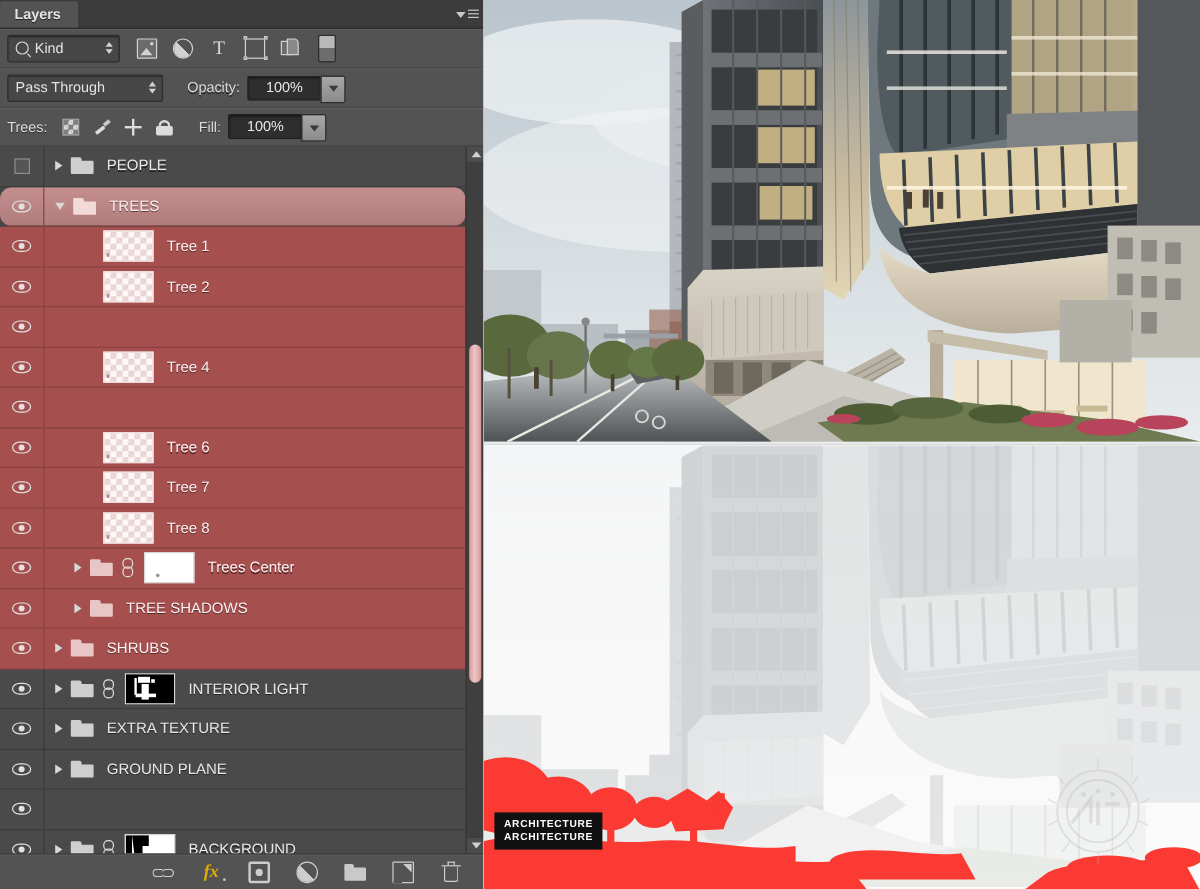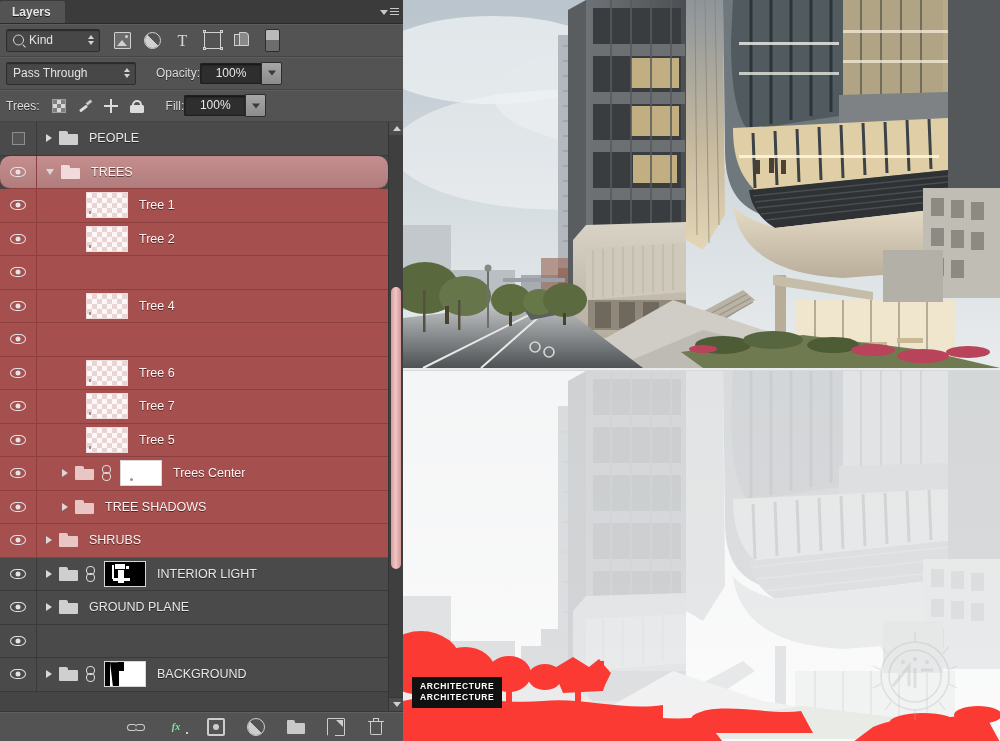--- a/index.html
+++ b/index.html
@@ -106,21 +106,21 @@
     border-top-right-radius:4px;}
 
   .toggle-pill{
     width:13px;height:21px;margin-left:14px;border:1px solid #2d2d2d;border-radius:2px;
     background:linear-gradient(#b9b9b9 0 48%,#6d6d6d 48% 100%);
   }
 
   #blendSelect{width:128px;}
   .opLabel{color:#dcdcdc;font-size:12px;margin-left:20px;text-shadow:0 1px 0 #2a2a2a;}
   .numfield{
-    height:21px;display:flex;align-items:center;
+    margin-left:6px;height:21px;display:flex;
   }
   .numfield .val{
     background:#2e2e2e;border:1px solid #1f1f1f;border-right:none;color:#e8e8e8;font-size:12px;
     height:19px;line-height:19px;padding:0 8px;border-radius:2px 0 0 2px;min-width:44px;text-align:center;
     box-shadow:inset 0 1px 2px rgba(0,0,0,.6);
   }
   .numfield .drop{
     width:19px;height:21px;background:linear-gradient(#a7a7a7,#8b8b8b);
     border:1px solid #2e2e2e;border-radius:0 2px 2px 0;position:relative;
   }
@@ -273,22 +273,22 @@
     box-shadow:inset 0 1px 0 #5f5f5f;
   }
   .fbtn{width:18px;height:18px;position:relative;opacity:.92;}
 
   .fb-link{}
   .fb-link::before,.fb-link::after{content:"";position:absolute;top:6px;width:10px;height:7px;
     border:1.6px solid #d8d8d8;border-radius:4px;box-sizing:border-box;}
   .fb-link::before{left:0;border-right:none;}
   .fb-link::after{right:0;border-left:none;}
 
-  .fb-fx{color:#86efac;font-family:"Liberation Serif","DejaVu Serif",serif;font-style:italic;
-    font-size:10px;line-height:18px;text-align:center;font-weight:bold;}
+  .fb-fx{color:#eab308;font-family:"Liberation Serif","DejaVu Serif",serif;font-style:italic;
+    font-size:15px;line-height:18px;text-align:center;font-weight:bold;}
   .fb-fx::after{content:"";position:absolute;right:-3px;bottom:2px;width:2px;height:2px;background:#d8d8d8;}
 
   .fb-mask{border:2px solid #d8d8d8;border-radius:2px;box-sizing:border-box;}
   .fb-mask::after{content:"";position:absolute;left:4px;top:4px;width:6px;height:6px;border-radius:50%;background:#d8d8d8;}
 
   .fb-adj{border:1.8px solid #d8d8d8;border-radius:50%;box-sizing:border-box;overflow:hidden;}
   .fb-adj::after{content:"";position:absolute;left:-2px;top:-2px;width:20px;height:20px;
     background:linear-gradient(45deg,#d8d8d8 0 50%,transparent 50% 100%);}
 
   .fb-group .body{position:absolute;left:0;bottom:2px;width:18px;height:11px;background:#d4d4d4;border-radius:1px;}
@@ -500,21 +500,21 @@
           <div class="layerrow red">
             <div class="eyecell">
               <span class="eye"></span>
             </div>
             <div class="content">
               <span style="display: inline-block; flex: 0 0 auto; width: 25px;"></span>
               <span style="width: 16px; flex: 0 0 auto;"></span>
               <span class="thumb checker">
                 <i class="dot"></i>
               </span>
-              <span class="lname">Tree 5</span>
+              <span class="lname">Tree 8</span>
             </div>
           </div>
           <div class="layerrow red">
             <div class="eyecell">
               <span class="eye"></span>
             </div>
             <div class="content">
               <span style="display: inline-block; flex: 0 0 auto; width: 25px;"></span>
               <span class="tri"></span>
               <span class="folder">
@@ -567,20 +567,34 @@
                 <i class="body"></i>
                 <i class="tabt"></i>
               </span>
               <span class="linkicon"></span>
               <span class="thumb mask-interior">
                 <i class="b1"></i>
                 <i class="b2"></i>
                 <i class="b3"></i>
               </span>
               <span class="lname">INTERIOR LIGHT</span>
+            </div>
+          </div>
+          <div class="layerrow">
+            <div class="eyecell">
+              <span class="eye"></span>
+            </div>
+            <div class="content">
+              <span style="display: inline-block; flex: 0 0 auto; width: 9px;"></span>
+              <span class="tri"></span>
+              <span class="folder">
+                <i class="body"></i>
+                <i class="tabt"></i>
+              </span>
+              <span class="lname">EXTRA TEXTURE</span>
             </div>
           </div>
           <div class="layerrow">
             <div class="eyecell">
               <span class="eye"></span>
             </div>
             <div class="content">
               <span style="display: inline-block; flex: 0 0 auto; width: 9px;"></span>
               <span class="tri"></span>
               <span class="folder">

